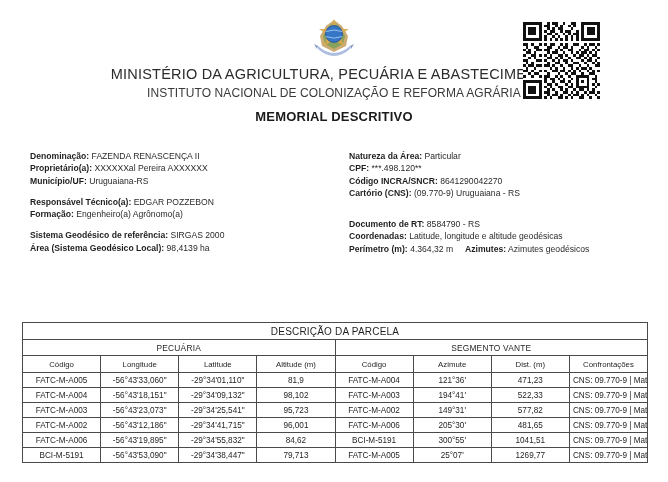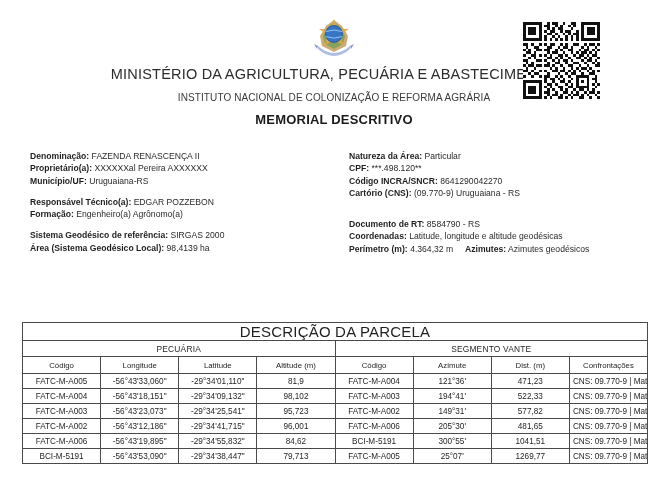--- a/index.html
+++ b/index.html
@@ -38,24 +38,24 @@
 
   .ministry {
     font-size: 14.5px;
     letter-spacing: .2px;
     color: #2b2b2b;
     font-weight: 400;
     line-height: 1.15;
     white-space: nowrap;
   }
   .institute {
-    font-size: 10px;
+    font-size: 12px;
     letter-spacing: .1px;
     color: #3a3a3a;
-    margin-top: 9px;
+    margin-top: 3px;
     white-space: nowrap;
   }
   .doc-title {
     font-size: 13px;
     font-weight: bold;
     color: #1b1b1b;
     margin-top: 9px;
     letter-spacing: .2px;
   }
 
@@ -108,21 +108,21 @@
     padding: 0;
     text-align: center;
     vertical-align: middle;
     font-weight: normal;
     color: #1f1f1f;
     background: #fff;
   }
   .t-top td { border-top: 2px solid #3a3a3a; }
   .cap {
     height: 16px;
-    font-size: 15px;
+    font-size: 10px;
     letter-spacing: .2px;
   }
   .grp {
     height: 15px;
     font-size: 8.4px;
     letter-spacing: .2px;
   }
   .hdr td {
     height: 16px;
     font-size: 7.8px;

